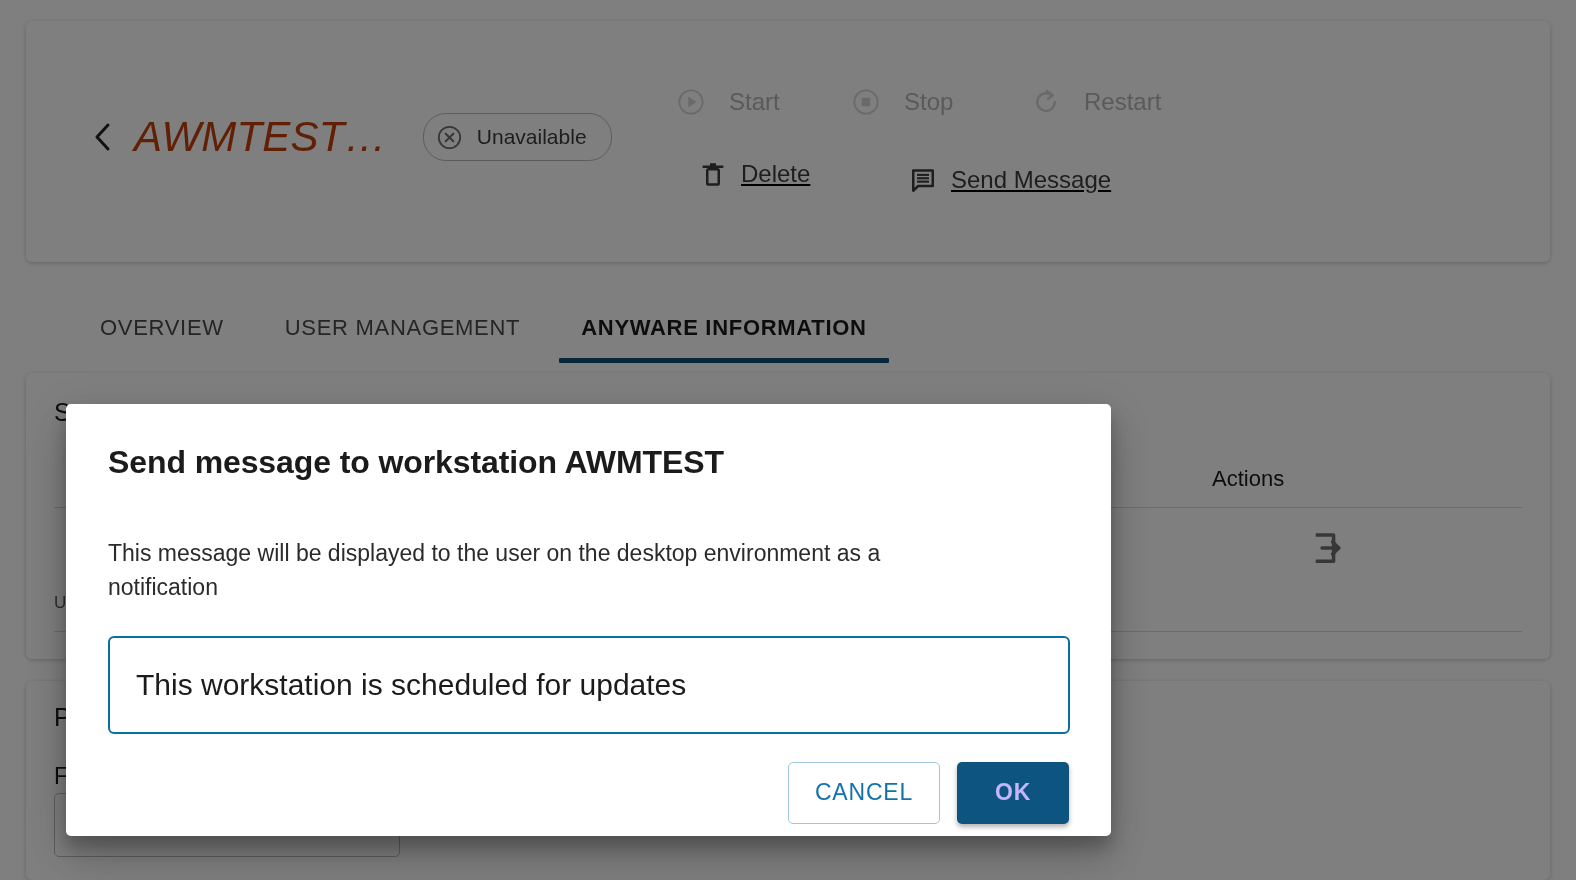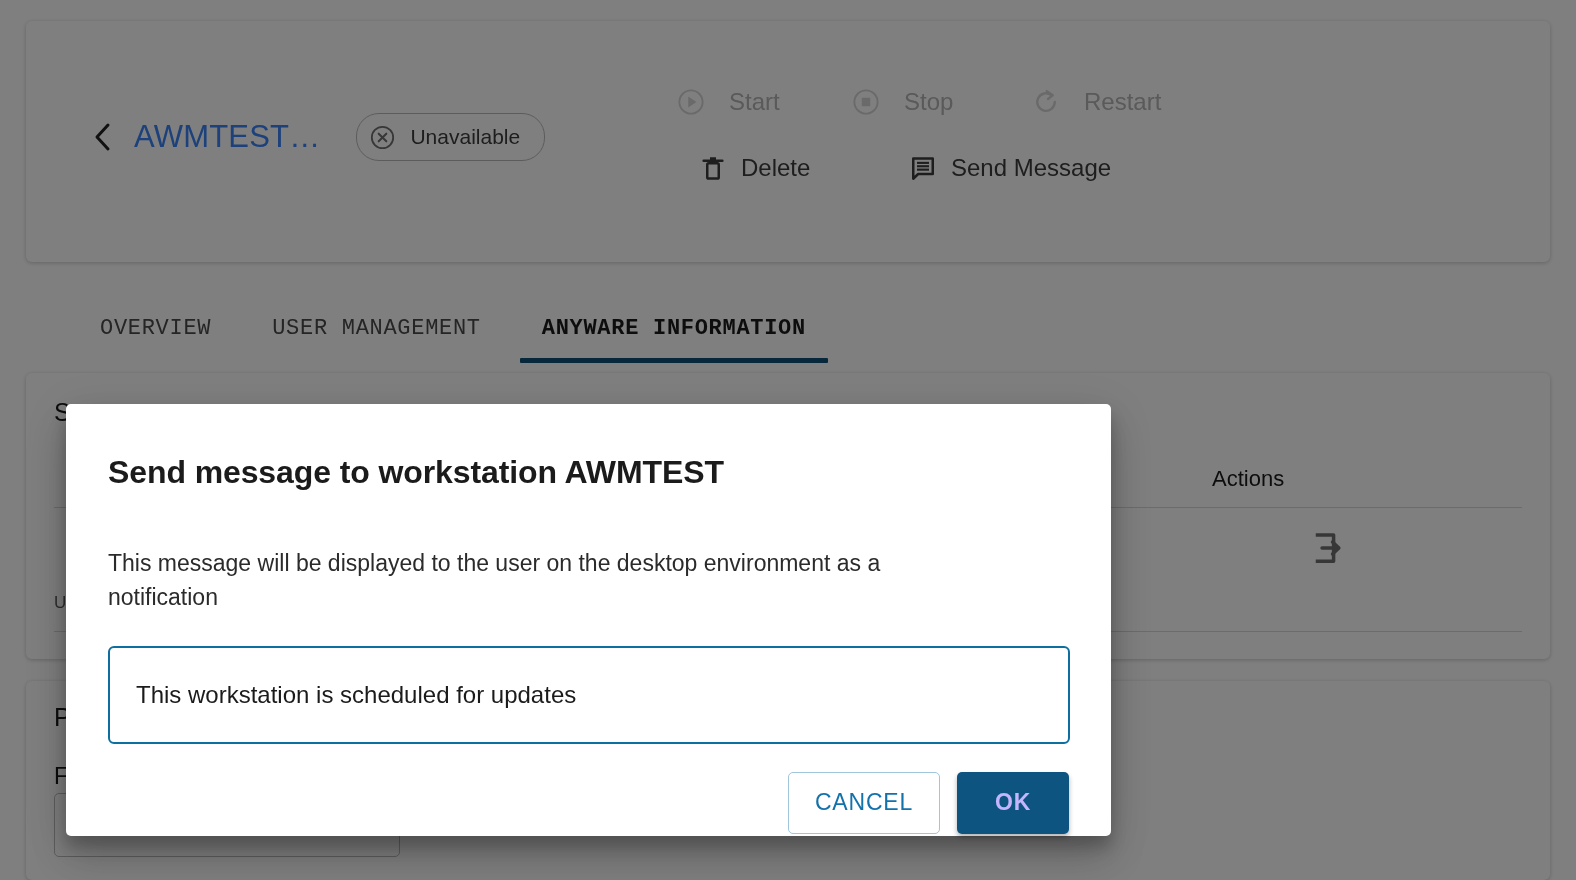--- a/index.html
+++ b/index.html
@@ -46,26 +46,27 @@
     height: 34px;
     display: flex;
     align-items: center;
     justify-content: center;
     color: #222;
     font-size: 30px;
     line-height: 1;
     cursor: pointer;
   }
   .ws-title {
-    color: #3b82f6;
-    font-size: 31px;
+    color: #c2410c;
+    font-size: 42px;
     font-weight: 400;
     letter-spacing: .2px;
     white-space: nowrap;
     cursor: pointer;
+    font-style: italic;
   }
   .status-chip {
     display: flex;
     align-items: center;
     gap: 14px;
     height: 46px;
     padding: 0 24px 0 12px;
     border: 1px solid #b9b9b9;
     border-radius: 23px;
     margin-left: 16px;
@@ -85,21 +86,21 @@
     position: absolute;
     left: 640px;
     top: 62px;
     width: 780px;
   }
   .tb-row {
     display: flex;
     align-items: center;
   }
   .tb-row.row1 { gap: 0; }
-  .tb-row.row2 { margin-top: 28px; padding-left: 22px; gap: 0; }
+  .tb-row.row2 { margin-top: 28px; padding-left: 22px; gap: 0; text-decoration: underline; }
 
   .tb-btn {
     display: flex;
     align-items: center;
     gap: 13px;
     background: none;
     border: 0;
     padding: 4px 10px;
     cursor: pointer;
     font-family: inherit;
@@ -112,39 +113,39 @@
   }
   .tb-btn.disabled { cursor: default; gap: 23px; }
   .tb-btn.disabled .tb-lbl { color: #b4b4b4; }
   .tb-btn.disabled .tb-ico { opacity: .42; }
 
   .w-start { width: 175px; }
   .w-stop  { width: 180px; }
   .w-rest  { width: 200px; }
   .w-refr  { width: 180px; }
   .w-del   { width: 210px; }
-  .w-send  { width: 260px; }
+  .w-send  { width: 260px; margin-top: 12px; }
 
   
   .tabs {
     position: absolute;
     left: 100px;
     top: 295px;
     display: flex;
     align-items: flex-end;
     height: 68px;
   }
   .tab {
     font-size: 22px;
     letter-spacing: .7px;
     color: #4a4a4a;
     padding: 0 0 22px 0;
     background: none;
     border: 0;
-    font-family: Liberation Mono, monospace;
+    font-family: Liberation Sans, sans-serif;
     cursor: pointer;
     white-space: nowrap;
     position: relative;
   }
   .tab + .tab { margin-left: 61px; }
   .tab.active { color: #1b1b1b; font-weight: 700; }
   .tab.active::after {
     content: "";
     position: absolute;
     left: -22px;
@@ -223,21 +224,21 @@
   #dialog {
     position: absolute;
     left: 66px;
     top: 404px;
     width: 1045px;
     height: 432px;
     background: #ffffff;
     border-radius: 5px;
     box-shadow: 0 11px 15px rgba(0,0,0,.20), 0 9px 46px rgba(0,0,0,.12), 0 24px 38px rgba(0,0,0,.14);
     box-sizing: border-box;
-    padding: 18px 42px;
+    padding: 8px 42px;
   }
   .dlg-title {
     margin: 0;
     padding-top: 32px;
     font-size: 32px;
     font-weight: 700;
     color: #1b1b1b;
     letter-spacing: -.1px;
   }
   .dlg-body {
@@ -250,21 +251,21 @@
   }
   .dlg-input {
     margin-top: 31px;
     width: 962px;
     height: 98px;
     box-sizing: border-box;
     border: 2px solid #0d6ea0;
     border-radius: 6px;
     padding: 0 26px;
     font-family: inherit;
-    font-size: 24px;
+    font-size: 30px;
     color: #1b1b1b;
     background: #fff;
     outline: none;
     display: block;
   }
   .dlg-actions {
     display: flex;
     justify-content: flex-end;
     align-items: center;
     gap: 17px;

